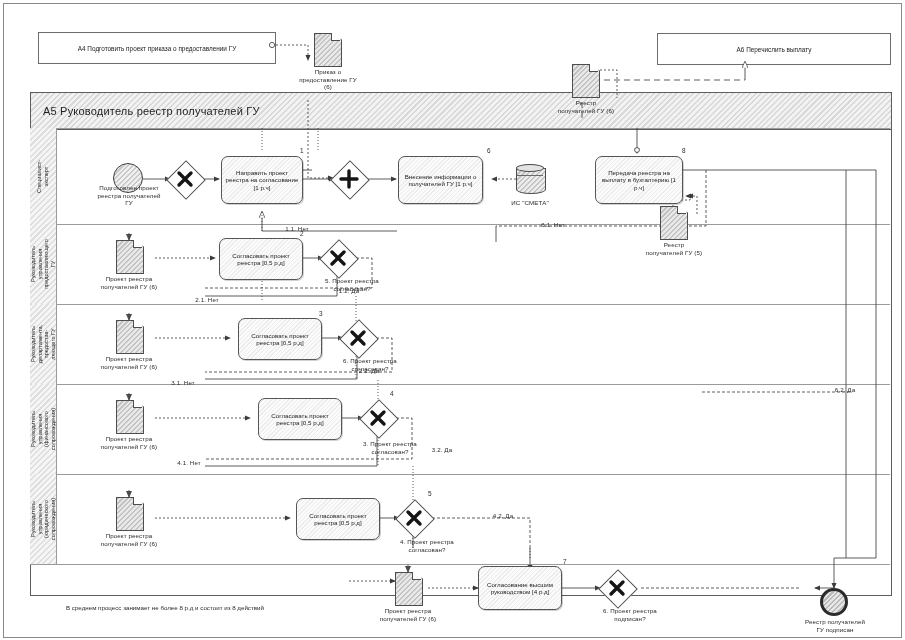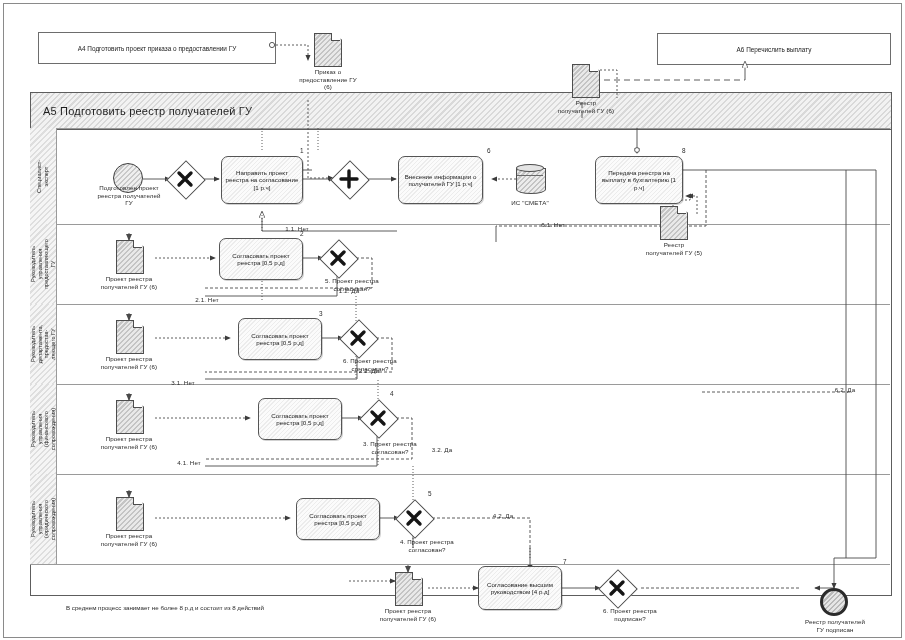--- a/index.html
+++ b/index.html
@@ -76,21 +76,21 @@
 
   <div class="extbox" style="left:38px;top:32px;width:232px;height:26px;">
     <span>А4 Подготовить проект приказа о предоставлении ГУ</span>
   </div>
   <div class="extbox" style="left:657px;top:33px;width:228px;height:26px;">
     <span>А6 Перечислить выплату</span>
   </div>
 
   <div class="pool" style="left:30px;top:92px;width:860px;height:502px;"></div>
   <div class="poolhdr" style="left:30px;top:92px;width:860px;height:36px;">
-    <span>А5 Подготовить реестр получателей ГУ</span>
+    <span>А5 Руководитель реестр получателей ГУ</span>
   </div>
 
   <div class="lane" style="left:30px;top:128px;width:860px;height:0;"></div>
   <div class="lane" style="left:30px;top:224px;width:860px;height:0;"></div>
   <div class="lane" style="left:30px;top:304px;width:860px;height:0;"></div>
   <div class="lane" style="left:30px;top:384px;width:860px;height:0;"></div>
   <div class="lane" style="left:30px;top:474px;width:860px;height:0;"></div>
   <div class="lane" style="left:30px;top:564px;width:860px;height:0;"></div>
 
   <div class="lanehdr" style="left:30px;top:128px;width:26px;height:96px;">

